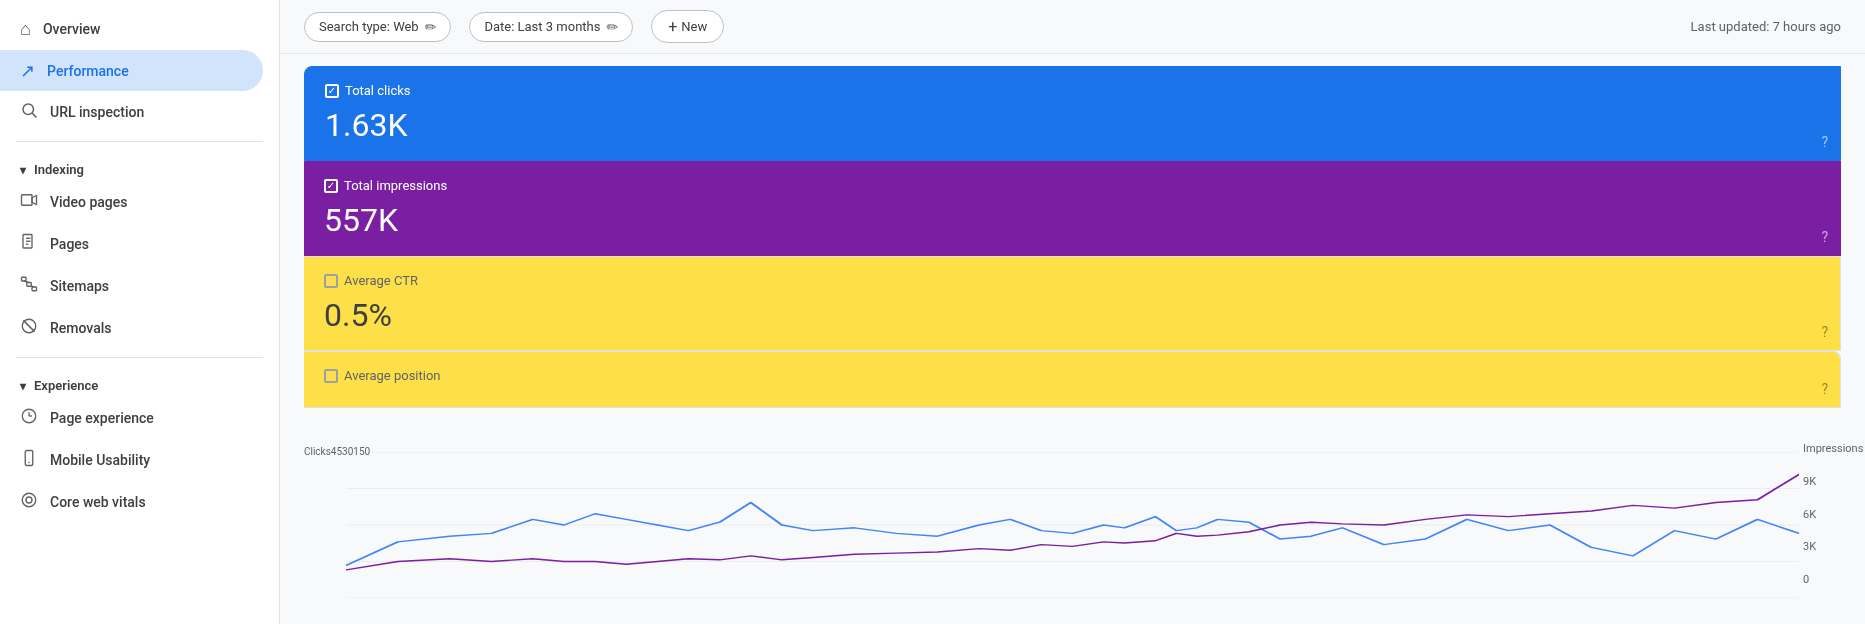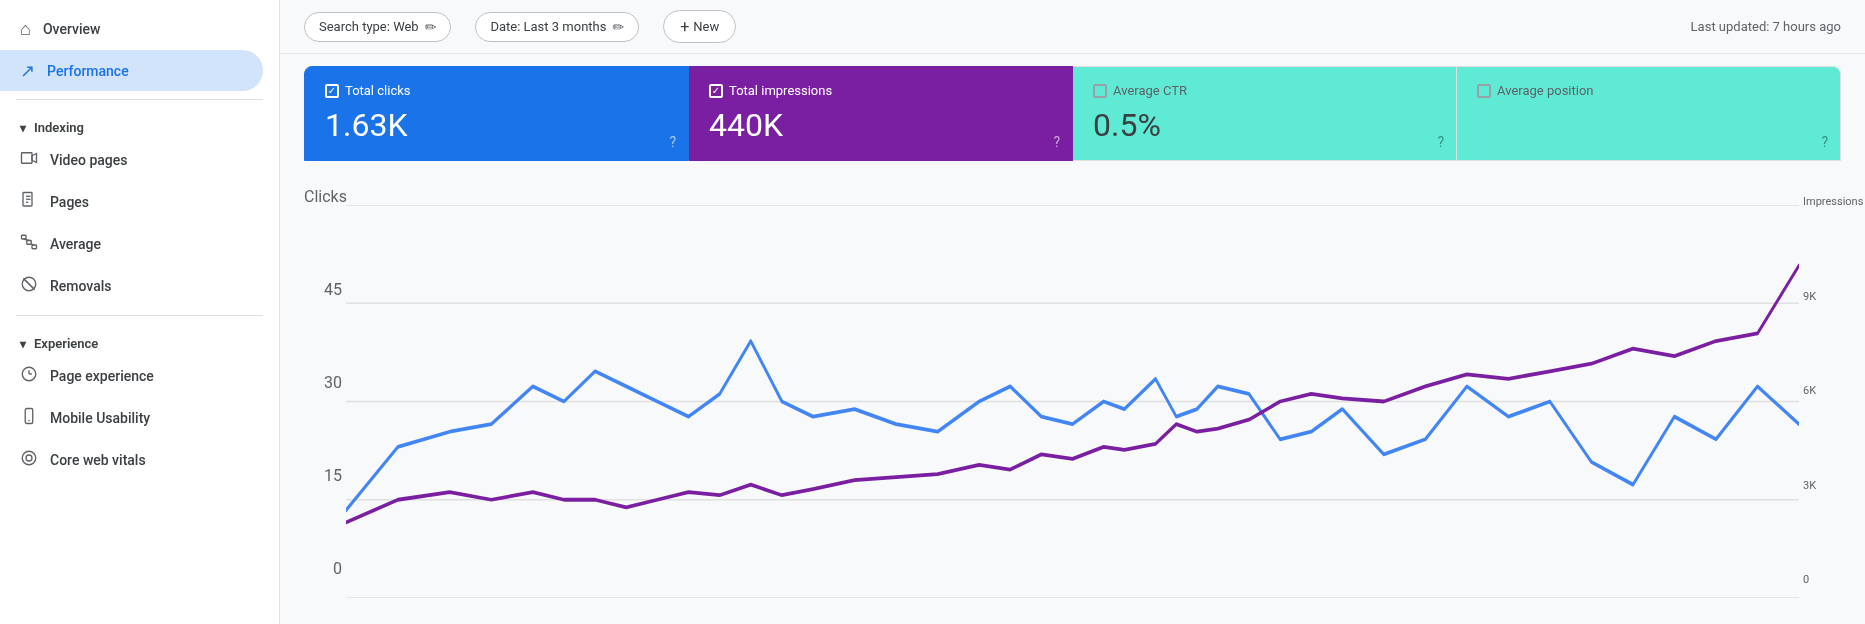--- a/index.html
+++ b/index.html
@@ -54,21 +54,21 @@
       flex-direction: column;
       height: 100%;
       overflow: hidden;
       background: #f8f9fa;
     }
 
     
     .topbar {
       display: flex;
       align-items: center;
-      gap: 24px;
+      gap: 18px;
       padding: 10px 24px;
       background: #f8f9fa;
       border-bottom: 1px solid #e8eaed;
       flex-shrink: 0;
     }
     .filter-chip {
       display: flex;
       align-items: center;
       gap: 6px;
       padding: 6px 14px;
@@ -97,26 +97,27 @@
       font-size: 13px;
       color: #5f6368;
     }
 
     
     .metrics-row {
       display: flex;
       padding: 12px 24px 16px 24px;
       gap: 0;
       flex-shrink: 0;
+      flex-direction: column;
     }
     .metric-card {
       flex: 1;
       padding: 16px 20px;
       border: 1px solid #e0e0e0;
-      background: #5eead4;
+      background: #fde047;
       position: relative;
     }
     .metric-card:first-child { border-radius: 8px 0 0 0; }
     .metric-card:last-child { border-radius: 0 8px 0 0; }
     .metric-card + .metric-card { border-left: none; }
     .metric-card.active-blue {
       background: #1a73e8;
       border-color: #1a73e8;
     }
     .metric-card.active-purple {
@@ -197,20 +198,29 @@
   <div class="sidebar-item">
     <span class="icon">⌂</span>
     <span>Overview</span>
   </div>
 
   <div class="sidebar-item active">
     <span class="icon">↗</span>
     <span>Performance</span>
   </div>
 
+  <div class="sidebar-item">
+    <span class="icon">
+      <svg width="18" height="18" viewBox="0 0 24 24" fill="none" stroke="#5f6368" stroke-width="2">
+          <circle cx="11" cy="11" r="7"></circle>
+          <line x1="16.5" y1="16.5" x2="22" y2="22"></line>
+        </svg>
+    </span>
+    <span>URL inspection</span>
+  </div>
 
   <hr class="sidebar-divider">
 
   <div class="sidebar-section-header">
     <span style="font-size:12px;">▾</span>
     <span>Indexing</span>
   </div>
   <div class="sidebar-item">
     <span class="icon">
       <svg width="18" height="18" viewBox="0 0 24 24" fill="none" stroke="#5f6368" stroke-width="1.8">
@@ -234,21 +244,21 @@
   <div class="sidebar-item">
     <span class="icon">
       <svg width="18" height="18" viewBox="0 0 24 24" fill="none" stroke="#5f6368" stroke-width="1.8">
           <rect x="2" y="3" width="6" height="5" rx="1"></rect>
           <rect x="9" y="10" width="6" height="5" rx="1"></rect>
           <rect x="16" y="16" width="6" height="5" rx="1"></rect>
           <line x1="5" y1="8" x2="12" y2="10"></line>
           <line x1="15" y1="15" x2="19" y2="16"></line>
         </svg>
     </span>
-    <span>Average</span>
+    <span>Sitemaps</span>
   </div>
   <div class="sidebar-item">
     <span class="icon">
       <svg width="18" height="18" viewBox="0 0 24 24" fill="none" stroke="#5f6368" stroke-width="1.8">
           <circle cx="12" cy="12" r="9"></circle>
           <line x1="4.5" y1="4.5" x2="19.5" y2="19.5" stroke-width="2"></line>
         </svg>
     </span>
     <span>Removals</span>
   </div>
@@ -316,21 +326,21 @@
       </div>
       <div class="metric-value">1.63K</div>
       <span class="metric-help">?</span>
     </div>
 
     <div class="metric-card active-purple">
       <div class="metric-title">
         <span class="metric-checkbox checked"></span>
         <span>Total impressions</span>
       </div>
-      <div class="metric-value">440K</div>
+      <div class="metric-value">557K</div>
       <span class="metric-help">?</span>
     </div>
 
     <div class="metric-card">
       <div class="metric-title">
         <span class="metric-checkbox" style="border:2px solid #9aa0a6;"></span>
         <span style="color:#5f6368;">Average CTR</span>
       </div>
       <div class="metric-value" style="color:#3c4043;">0.5%</div>
       <span class="metric-help" style="color:rgba(0,0,0,0.4);">?</span>
@@ -341,21 +351,21 @@
         <span class="metric-checkbox" style="border:2px solid #9aa0a6;"></span>
         <span style="color:#5f6368;">Average position</span>
       </div>
       <span class="metric-help" style="color:rgba(0,0,0,0.4);">?</span>
     </div>
   </div>
 
   <div class="chart-area">
     <div class="chart-container">
       
-      <div style="position:absolute;left:0;top:0;display:flex;flex-direction:column;justify-content:space-between;height:calc(100% - 30px);font-size:16px;color:#5f6368;text-align:right;width:38px;padding-top:2px;">
+      <div style="position:absolute;left:0;top:12px;display:flex;flex-direction:row;justify-content:space-between;height:calc(100% - 30px);font-size:10px;color:#5f6368;text-align:right;width:38px;padding-top:2px;">
         <span>Clicks</span>
         <span>45</span>
         <span>30</span>
         <span>15</span>
         <span>0</span>
       </div>
       
       <div style="position:absolute;right:0;top:8px;display:flex;flex-direction:column;justify-content:space-between;height:calc(100% - 30px);font-size:11px;color:#5f6368;text-align:left;width:38px;padding-top:2px;">
         <span>Impressions</span>
         <span>9K</span>

